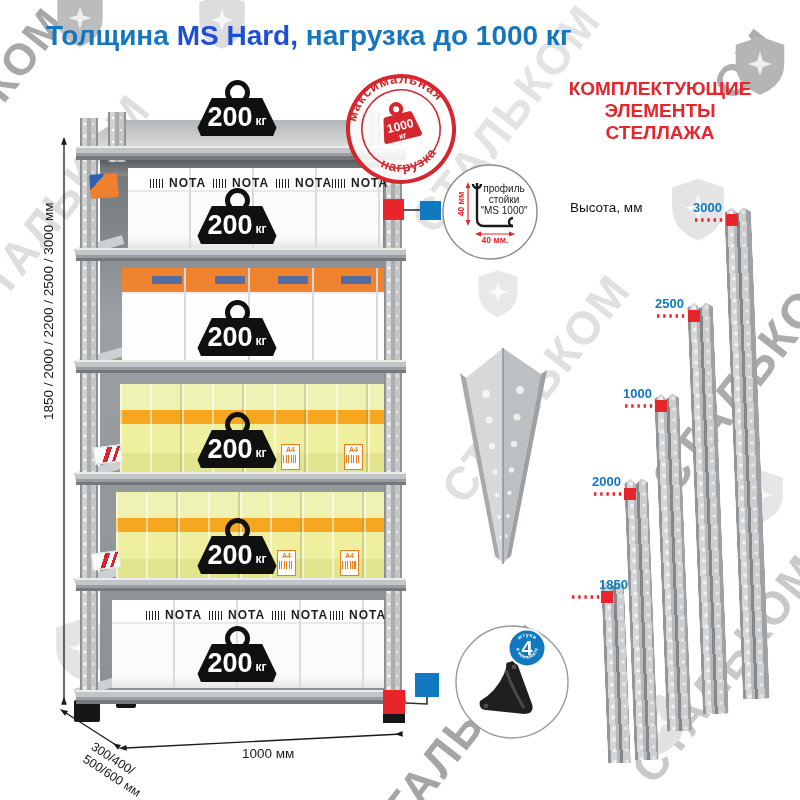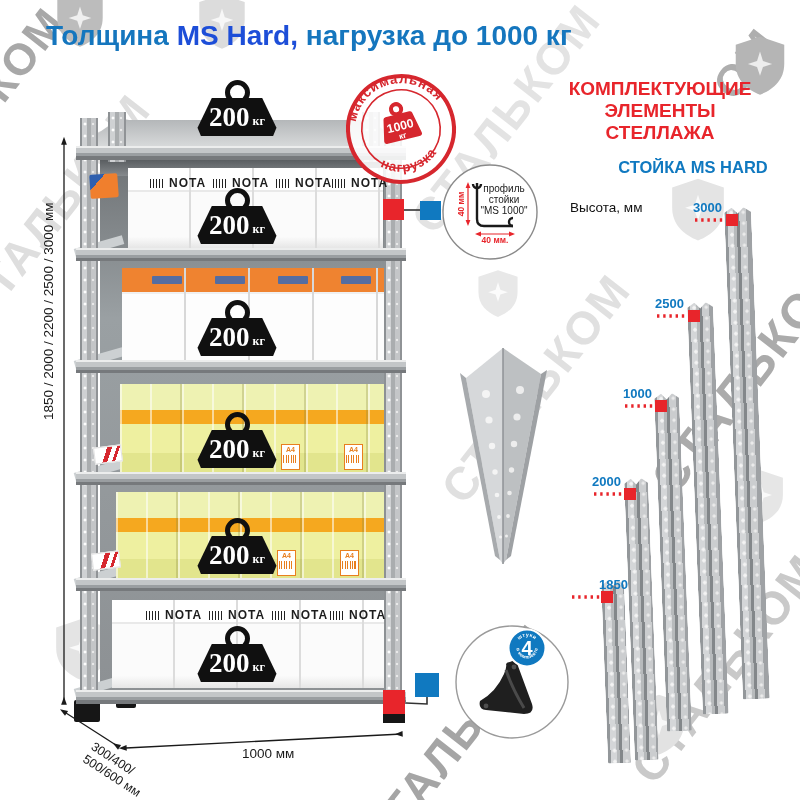--- a/index.html
+++ b/index.html
@@ -39,21 +39,21 @@
       background:repeating-linear-gradient(90deg,#222 0 1px,transparent 1px 3px);}
   .bluelbl{position:absolute;width:30px;height:8px;background:#3a6ab5;opacity:.85;z-index:5;border-radius:1px;}
   .sidelabel{position:absolute;width:28px;height:24px;z-index:5;border-radius:2px;transform:rotate(-4deg);
       background:linear-gradient(135deg,#2f5fae 0 30%,#f07f2d 30% 100%);}
   .redlbl{position:absolute;width:26px;height:15px;background:#fff;border:1px solid #e3e3e3;z-index:5;transform:rotate(-7deg);
       background-image:linear-gradient(115deg,transparent 0 40%,#d6272e 40% 55%,transparent 55% 70%,#d6272e 70% 80%,transparent 80%);}
   .a4{position:absolute;width:17px;height:24px;background:#fff;border:1.5px solid #e87f1f;color:#e87f1f;
       font-size:7px;font-weight:bold;text-align:center;line-height:9px;z-index:5;}
   .a4 .a4bar{height:8px;margin:1px 1px 0 1px;background:repeating-linear-gradient(90deg,#e87f1f 0 1px,transparent 1px 2.5px);}
   
-  .weight{position:absolute;width:84px;text-align:left;z-index:6;font-family:Liberation Serif, serif;}
+  .weight{position:absolute;width:84px;text-align:left;z-index:6;}
   .w-ring{width:15px;height:15px;border:5px solid #101010;border-radius:50%;margin:0 auto;}
   .w-body{margin-top:-7px;height:38px;background:#101010;border-radius:4px;
       clip-path:polygon(20% 0,80% 0,97% 78%,93% 100%,7% 100%,3% 78%);
       display:flex;align-items:center;justify-content:center;color:#fff;}
   .w-val{font-size:27px;font-weight:bold;line-height:36px;}
   .w-unit{font-size:12px;font-weight:bold;margin-left:3px;margin-top:8px;}
   
   .anchor{position:absolute;width:0;height:0;z-index:9;}
   .anchor>span{display:block;white-space:nowrap;transform:translate(-50%,-50%) rotate(-90deg);
       font-size:13.5px;color:#1a1a1a;}
@@ -322,21 +322,20 @@
       <text x="75" y="33" text-anchor="middle" font-size="20" font-weight="bold" fill="#fff">4</text>
       <text font-size="5.2" font-weight="bold" fill="#fff" letter-spacing="0.5"><textPath href="#bArcT" startOffset="50%" text-anchor="middle">штуки</textPath></text>
       <text font-size="4.8" font-weight="bold" fill="#fff" letter-spacing="0.3"><textPath href="#bArcB" startOffset="50%" text-anchor="middle">в комплекте</textPath></text>
     </g>
   </svg>
 
   <div class="rp-h">
     <span>КОМПЛЕКТУЮЩИЕ</span><br>
     <span>ЭЛЕМЕНТЫ СТЕЛЛАЖА</span>
   </div>
-  <div class="rp-sub">СТОЙКА MS HARD</div>
   <div class="axis">Высота, мм</div>
 
   <div class="rpost" style="left:724px;top:208px;width:27px;height:492px;"></div>
   <div class="rpost" style="left:687px;top:303px;width:26px;height:412px;"></div>
   <div class="rpost" style="left:654px;top:394px;width:25px;height:338px;"></div>
   <div class="rpost" style="left:624px;top:479px;width:24px;height:282px;"></div>
   <div class="rpost" style="left:601px;top:581px;width:23px;height:183px;"></div>
 
   <div class="hlabel" style="left:693px;top:200px;">3000</div>
   <div class="hlabel" style="left:655px;top:296px;">2500</div>

